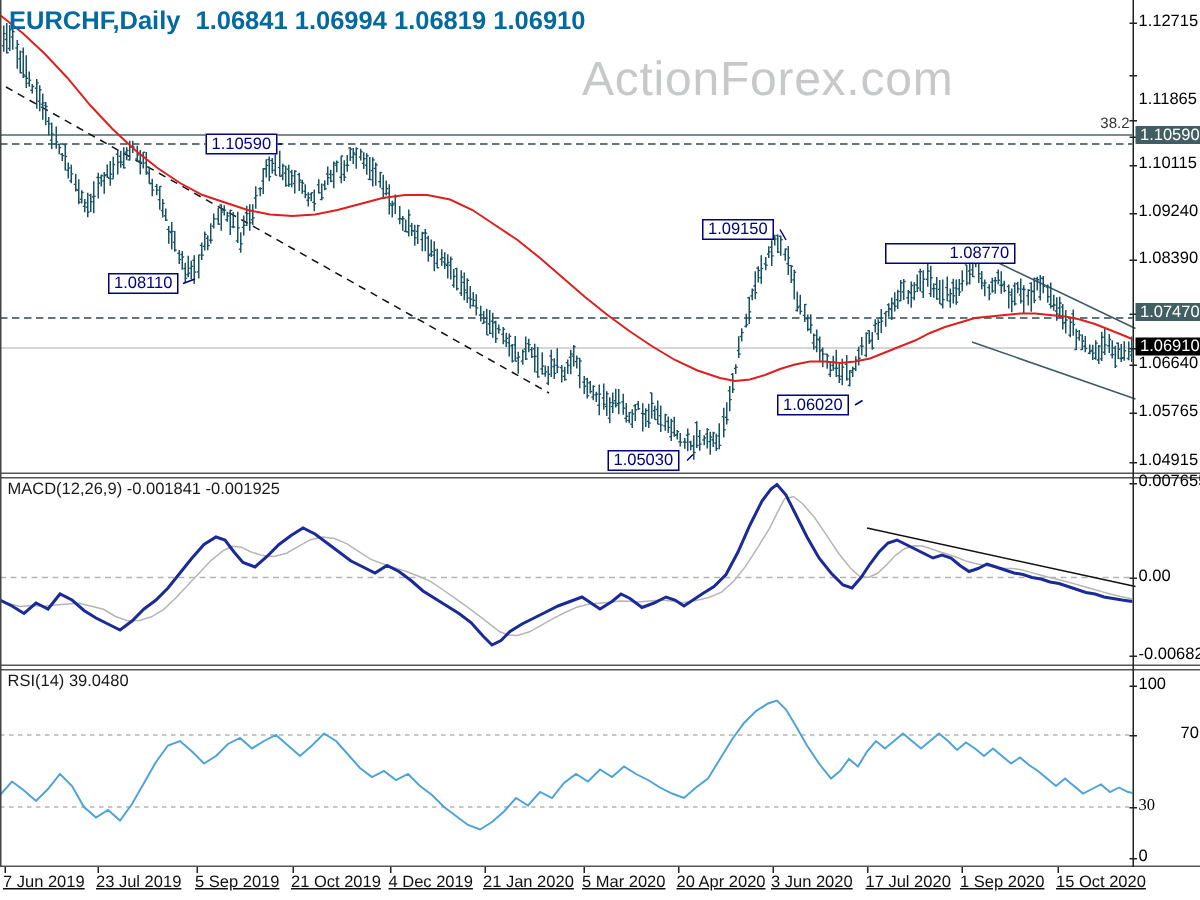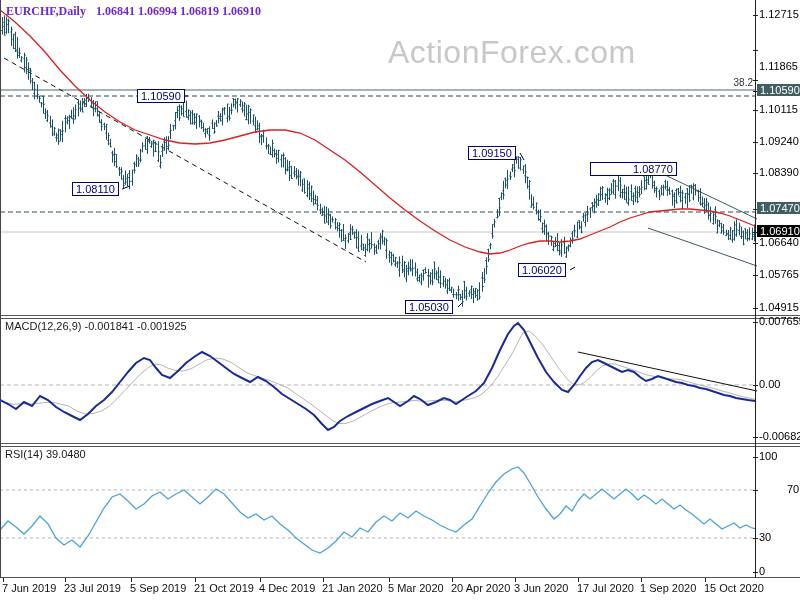--- a/index.html
+++ b/index.html
@@ -1,32 +1,32 @@
 <!DOCTYPE html>
 <html><head>
 <meta charset="utf-8">
 <style>
   html,body{margin:0;padding:0;background:#fff;}
   #app{position:relative;width:800px;height:600px;background:#fff;overflow:hidden;
        font-family:"Liberation Sans",sans-serif;}
   #svg{position:absolute;left:0;top:0;z-index:1;}
   .watermark{position:absolute;left:388px;top:34px;z-index:0;font-size:32px;
              color:#c6c8ca;letter-spacing:.5px;z-index:2;text-align:center;}
-  .title{position:absolute;left:6px;top:4px;z-index:4;font-size:12px;font-weight:700;color:#6d28d9;font-family:Liberation Serif, serif;}
+  .title{position:absolute;left:6px;top:4px;z-index:4;font-size:17px;font-weight:700;color:#0369a1;}
   .title .ohlc{margin-left:10px;font-weight:700;}
   .panel-header{position:absolute;left:5px;z-index:4;font-size:11px;color:#1a1a1a;}
   .macd-header{top:320px;}
   .rsi-header{top:448px;}
   .fib-label{position:absolute;left:723px;top:77px;width:30px;text-align:right;
              z-index:4;font-size:10px;color:#333;}
   .axis-label{position:absolute;left:759px;z-index:4;font-size:11px;color:#000;white-space:nowrap;}
   .axis-label.hl{left:757px;background:#415e62;color:#fff;padding:0 3px;}
   .axis-label.cur{left:757px;background:#000;color:#fff;padding:0 3px;}
   .ind-axis-label{position:absolute;left:759px;z-index:4;font-size:11px;color:#000;white-space:nowrap;}
-  .date-label{position:absolute;top:582px;z-index:4;font-size:11px;color:#111;white-space:nowrap;}
+  .date-label{position:absolute;top:582px;z-index:4;font-size:11px;color:#111;white-space:nowrap;text-decoration:underline;}
   .chart-tag{position:absolute;z-index:3;font-size:11px;line-height:12px;color:#00007d;
              background:#fff;border:1px solid #00007d;padding:0 3px;white-space:nowrap;}
 </style>
 </head>
 <body>
 
 <div id="app">
   <div class="watermark">ActionForex.com</div>
   <svg id="svg" width="800" height="600">
       <defs>
@@ -1166,21 +1166,21 @@
       <div class="axis-label" style="top: 268px;">1.05765</div>
       <div class="axis-label" style="top: 301px;">1.04915</div>
       <div class="axis-label hl" style="top: 84px;">1.10590</div>
       <div class="axis-label hl" style="top: 202px;">1.07470</div>
       <div class="axis-label cur" style="top: 225px;">1.06910</div>
       <div class="ind-axis-label" style="top: 315px;">0.007655</div>
       <div class="ind-axis-label" style="top: 378px;">0.00</div>
       <div class="ind-axis-label" style="top: 430px;">-0.006822</div>
       <div class="ind-axis-label" style="top: 450px;">100</div>
       <div class="ind-axis-label" style="top: 483px; margin-left: 28px;">70</div>
-      <div class="ind-axis-label" style="top: 531px;">30</div>
+      <div class="ind-axis-label" style="top: 531px; font-family: Liberation Serif, serif;">30</div>
       <div class="ind-axis-label" style="top: 565px;">0</div>
       <div class="date-label" style="left: 2px;">7 Jun 2019</div>
       <div class="date-label" style="left: 64px;">23 Jul 2019</div>
       <div class="date-label" style="left: 130px;">5 Sep 2019</div>
       <div class="date-label" style="left: 194px;">21 Oct 2019</div>
       <div class="date-label" style="left: 259px;">4 Dec 2019</div>
       <div class="date-label" style="left: 322px;">21 Jan 2020</div>
       <div class="date-label" style="left: 388px;">5 Mar 2020</div>
       <div class="date-label" style="left: 451px;">20 Apr 2020</div>
       <div class="date-label" style="left: 514px;">3 Jun 2020</div>

